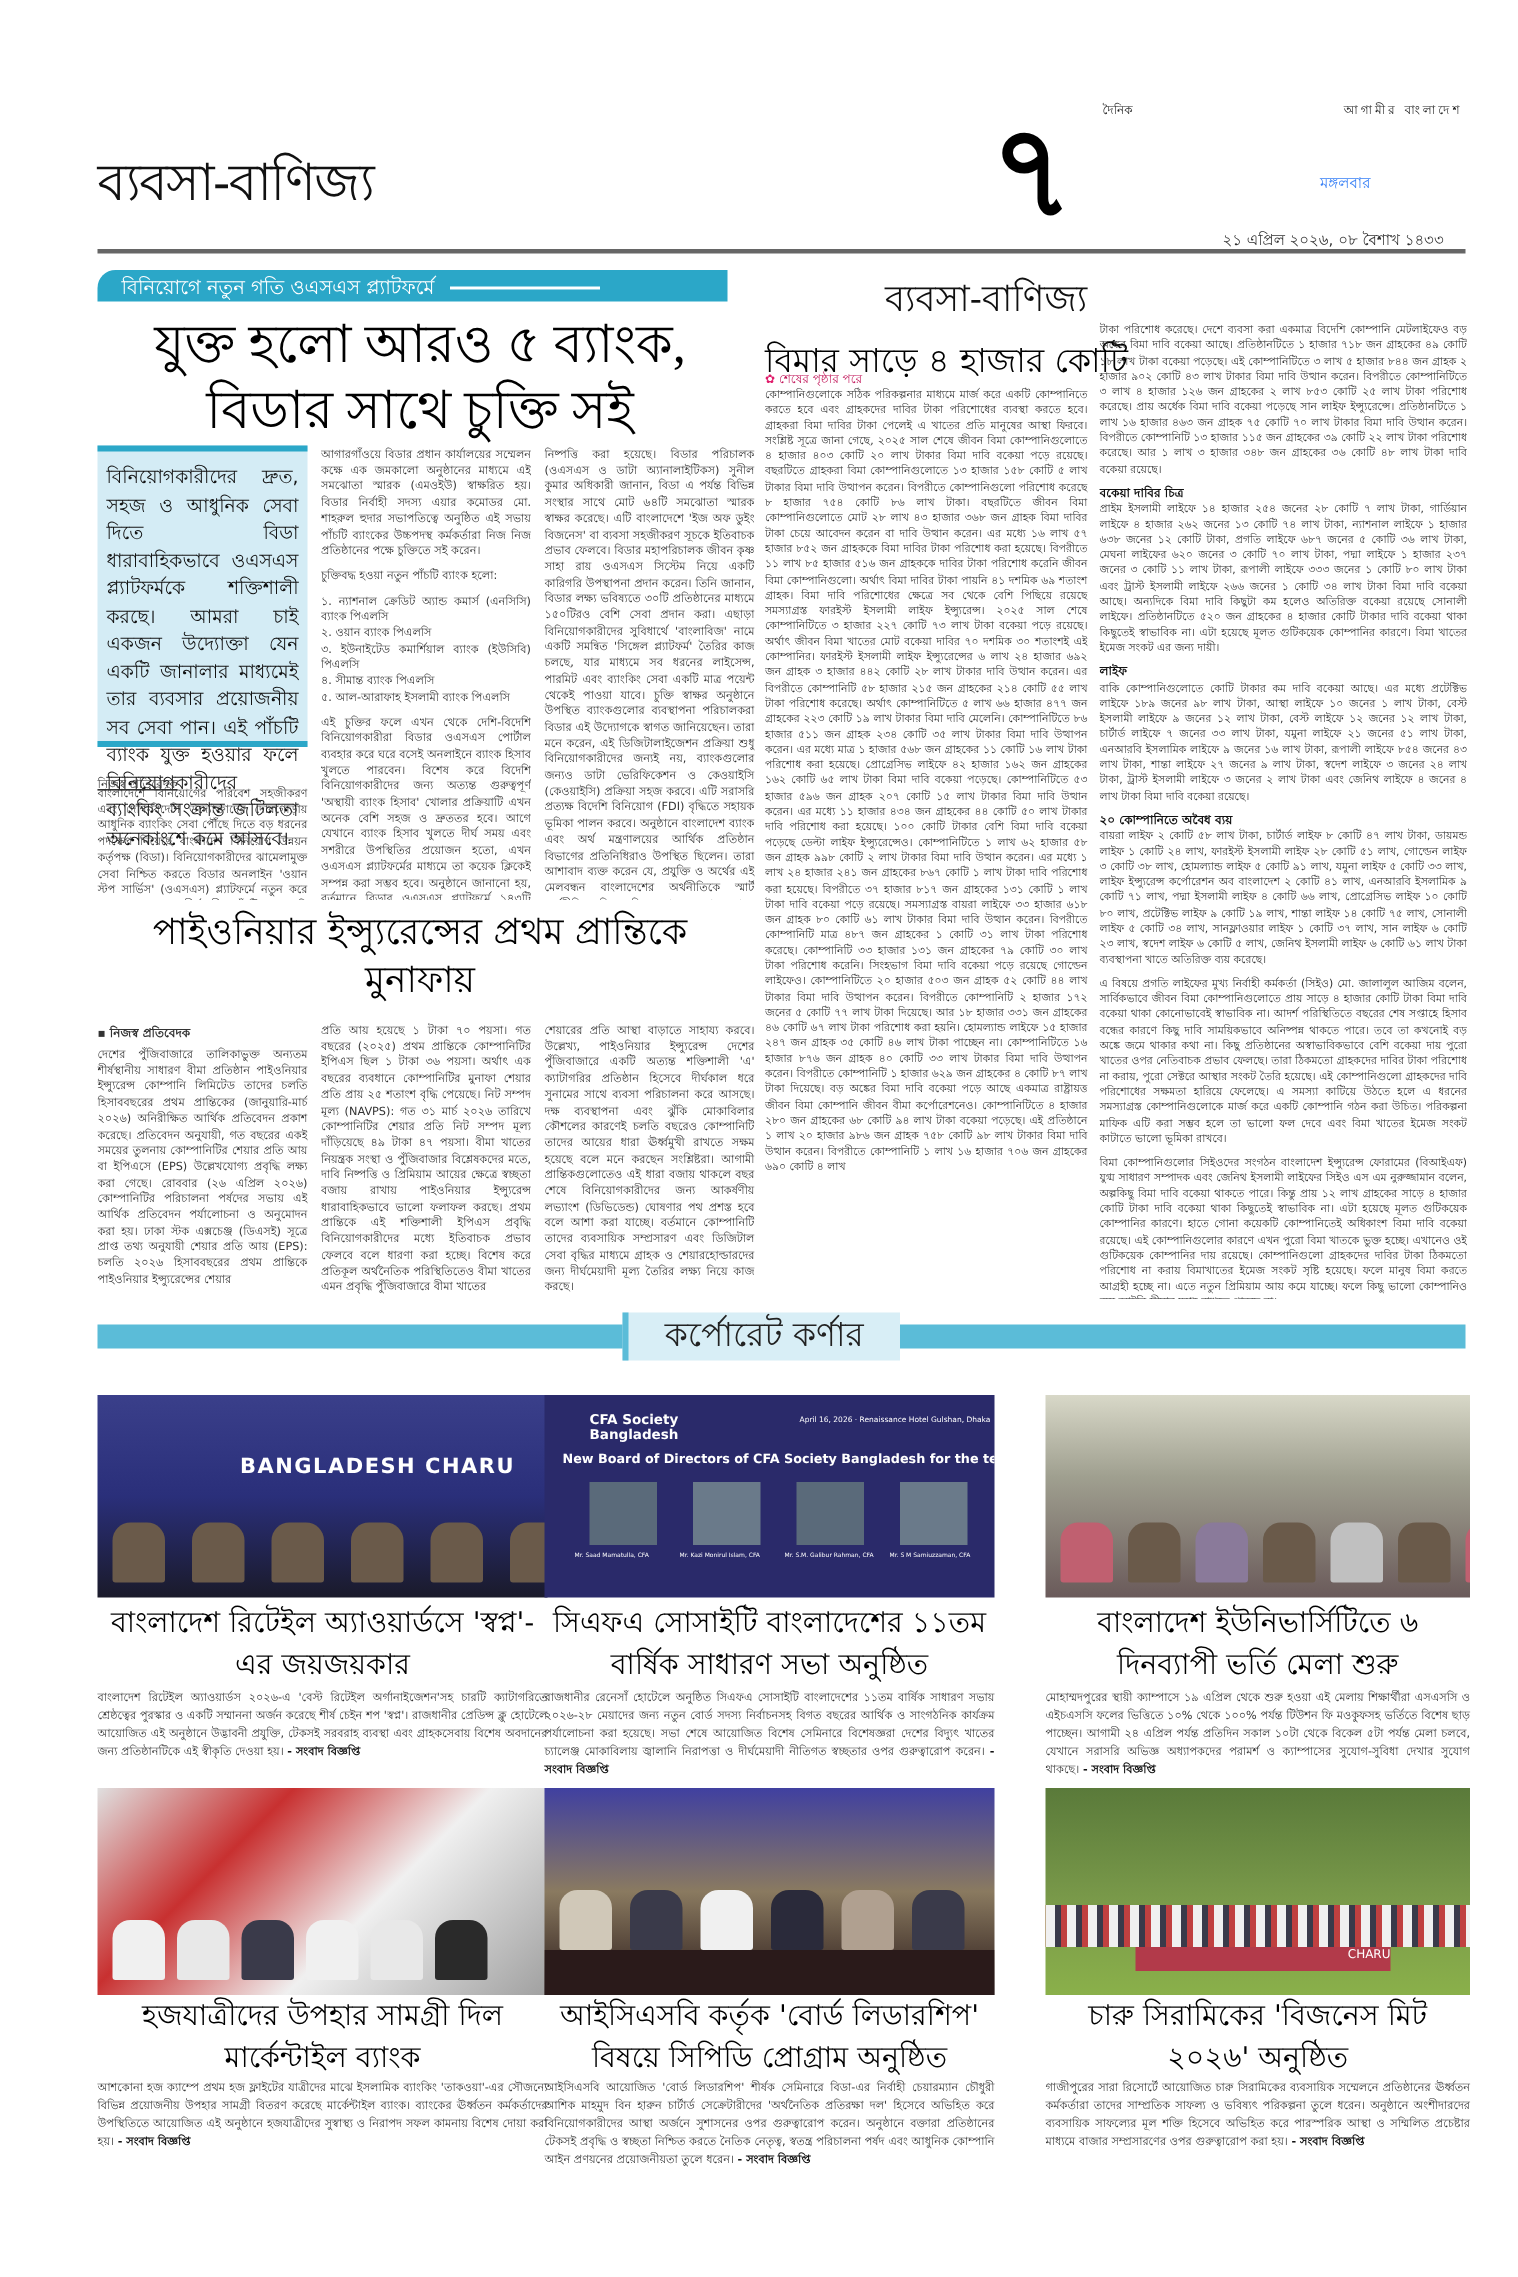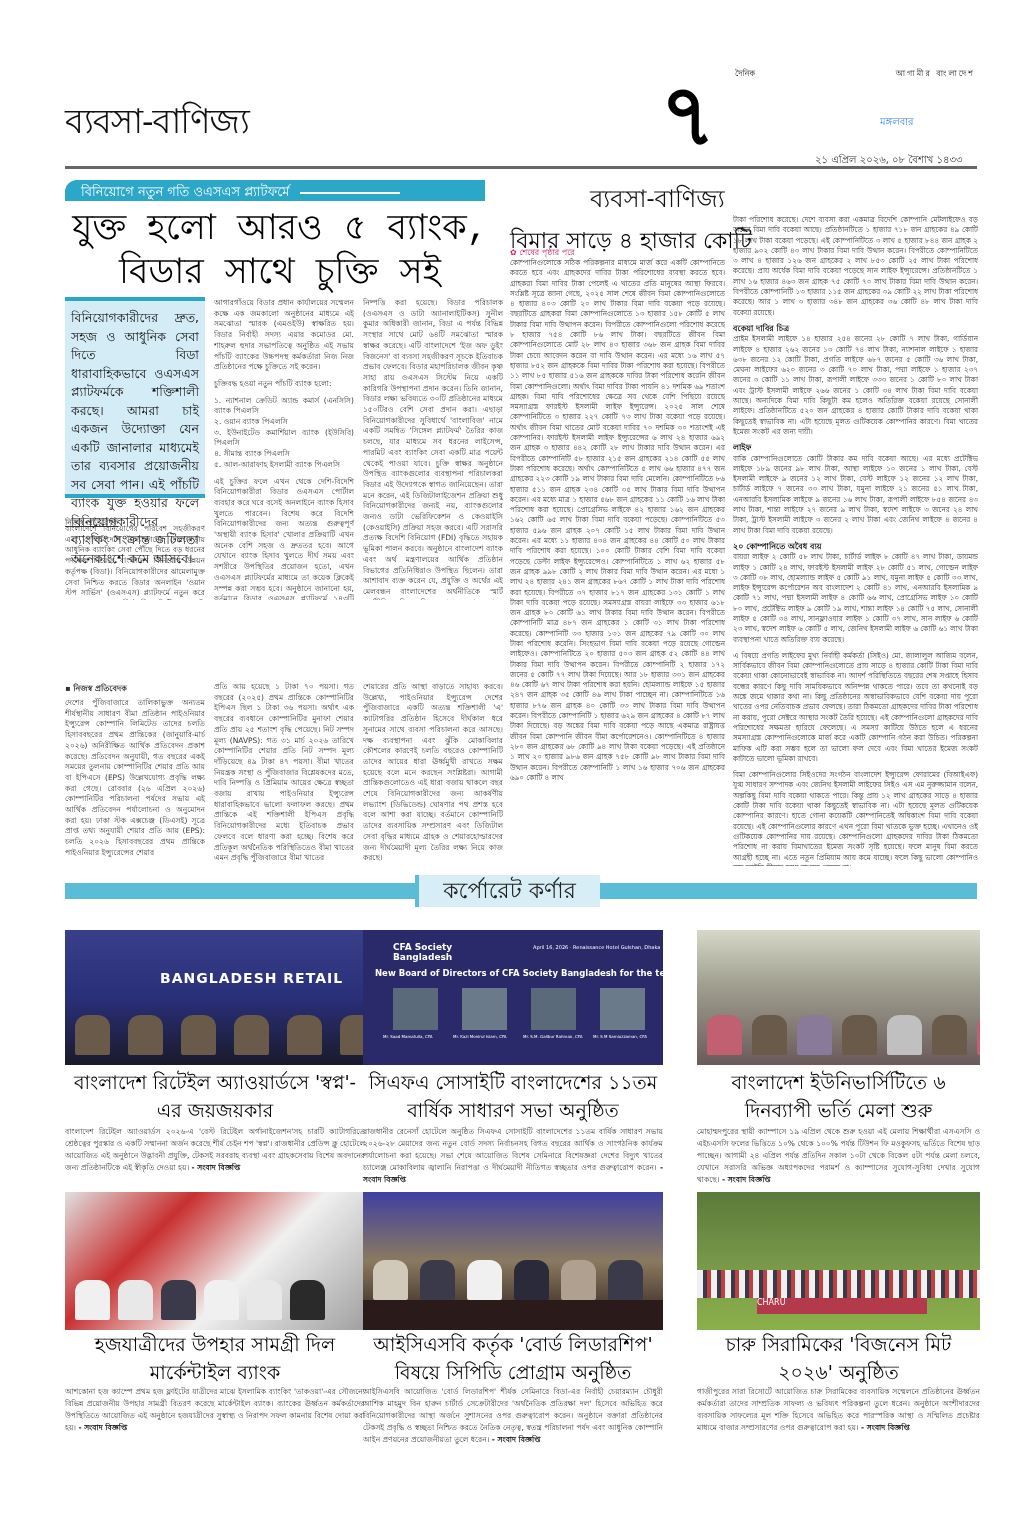--- a/index.html
+++ b/index.html
@@ -10,21 +10,21 @@
 .masthead{left:735px;top:65px;width:240px;height:80px}
 .daily{position:absolute;left:0;top:2px;font-size:8px;color:#222}
 .tagline{position:absolute;right:0;top:2px;font-size:8px;color:#222;letter-spacing:2px}
 .logo{position:absolute;left:0;top:12px;font-family:"DejaVu Serif",serif;font-size:44px;color:#111;line-height:1;letter-spacing:-1px;white-space:nowrap}
 .logo-dot{display:inline-block;width:30px;height:30px;border-radius:50%;background:#e01b2a;vertical-align:middle;margin:0 -3px;position:relative;top:-3px}
 .weekday{left:880px;top:114px;font-size:10px;color:#3b82f6}
 .dateline{left:815px;top:152px;font-size:10px;color:#333}
 .rule{left:65px;top:166px;width:912px;height:3px;background:#666}
 .kicker{left:65px;top:180px;width:420px;height:21px;background:#2ba7c8;border-radius:12px 0 0 0;color:#fff;font-size:13px;padding:2px 16px;white-space:nowrap}
 .kicker-line{display:inline-block;width:100px;height:2px;background:#fff;vertical-align:middle;margin-left:10px}
-.headline-main{left:65px;top:208px;width:430px;text-align:center;font-family:Liberation Mono, monospace;font-size:35px;line-height:44px;color:#000}
+.headline-main{left:65px;top:208px;width:430px;text-align:center;font-family:Liberation Serif, serif;font-size:35px;line-height:44px;color:#000}
 .pullquote{left:65px;top:297px;width:140px;height:201px;background:#d4ecf5;border-top:4px solid #2ba7c8;border-bottom:4px solid #2ba7c8;padding:8px 6px;font-size:12.5px;line-height:18.5px;color:#111;text-align:justify}
 .byline{font-size:8px;color:#333;text-decoration:underline}
 .col{font-size:7.5px;line-height:10.7px;color:#333;text-align:justify;overflow:hidden}
 .col p{margin-bottom:6px}
 .sub-head{font-size:8px;font-weight:bold;color:#111}
 .headline2{left:65px;top:605px;width:430px;text-align:center;font-family:"DejaVu Serif",serif;font-size:24px;line-height:32px;color:#000}
 .right-section{left:590px;top:180px;font-family:"DejaVu Serif",serif;font-size:24px;color:#111}
 .headline3{left:510px;top:223px;font-family:"DejaVu Serif",serif;font-size:22px;color:#000;white-space:nowrap}
 .cont{left:510px;top:246px;font-size:8px;color:#c2185b}
 .cont .ico{color:#e01b6a}
@@ -36,21 +36,21 @@
 .ph3{left:697px;top:930px;width:283px;height:135px;background:linear-gradient(180deg,#d8d8c8 0%,#a0a090 40%,#6a5a5a 100%)}
 .ph4{left:65px;top:1192px;width:300px;height:138px;background:linear-gradient(135deg,#e0e0e0 0%,#c83030 30%,#f0f0f0 60%,#a0a0a0 100%)}
 .ph5{left:363px;top:1192px;width:300px;height:138px;background:linear-gradient(180deg,#4040a0 0%,#8a7a60 50%,#2a1a1a 100%)}
 .ph6{left:697px;top:1192px;width:283px;height:138px;background:linear-gradient(180deg,#5a7a3a 0%,#7a9a4a 55%,#8ab04a 100%)}
 .ph-text{position:absolute;color:#fff;font-size:8px;white-space:nowrap}
 .card-head{position:absolute;text-align:center;font-family:"DejaVu Serif",serif;font-size:19px;line-height:28px;color:#000}
 .card-body{position:absolute;font-size:7.5px;line-height:12px;color:#333;text-align:justify}
 .card-body .src{font-weight:bold;color:#111}
 .people{position:absolute;bottom:10px;height:40px;display:flex;gap:18px;left:10px}
 .person{width:35px;height:40px;border-radius:12px 12px 2px 2px;background:#6a5a4a}
-.banner{position:absolute;left:60px;top:100px;width:170px;height:22px;background:#b23a4a;color:#fff;font-size:8px;text-align:left;line-height:22px}
+.banner{position:absolute;left:60px;top:100px;width:170px;height:22px;background:#b23a4a;color:#fff;font-size:8px;text-align:right;line-height:22px}
 </style>
 </head>
 <body>
 
 <div class="abs section-title">ব্যবসা-বাণিজ্য</div>
 <div class="abs page-num">৭</div>
 <div class="abs masthead">
   <span class="daily">দৈনিক</span>
   <span class="tagline">আগামীর বাংলাদেশ</span>
 </div>
@@ -81,20 +81,21 @@
     <div>২. ওয়ান ব্যাংক পিএলসি</div>
     <div>৩. ইউনাইটেড কমার্শিয়াল ব্যাংক (ইউসিবি) পিএলসি</div>
     <div>৪. সীমান্ত ব্যাংক পিএলসি</div>
     <div>৫. আল-আরাফাহ ইসলামী ব্যাংক পিএলসি</div>
   </div>
   <p>এই চুক্তির ফলে এখন থেকে দেশি-বিদেশি বিনিয়োগকারীরা বিডার ওএসএস পোর্টাল ব্যবহার করে ঘরে বসেই অনলাইনে ব্যাংক হিসাব খুলতে পারবেন। বিশেষ করে বিদেশি বিনিয়োগকারীদের জন্য অত্যন্ত গুরুত্বপূর্ণ 'অস্থায়ী ব্যাংক হিসাব' খোলার প্রক্রিয়াটি এখন অনেক বেশি সহজ ও দ্রুততর হবে। আগে যেখানে ব্যাংক হিসাব খুলতে দীর্ঘ সময় এবং সশরীরে উপস্থিতির প্রয়োজন হতো, এখন ওএসএস প্ল্যাটফর্মের মাধ্যমে তা কয়েক ক্লিকেই সম্পন্ন করা সম্ভব হবে। অনুষ্ঠানে জানানো হয়, বর্তমানে বিডার ওএসএস প্ল্যাটফর্মে ১৪৩টি সেবা চালু রয়েছে। বিডাসহ মোট ৪৭টি অংশীজন (স্টেকহোল্ডার) প্রতিষ্ঠান বর্তমানে এই প্ল্যাটফর্মের সাথে সমন্বিতভাবে কাজ করছে। পরিসংখ্যান অনুযায়ী, এখন পর্যন্ত এই অনলাইন পোর্টালের মাধ্যমে ২ লাখ ১৫ হাজারের বেশি আবেদন সফলভাবে</p>
 </div>
 <div class="abs col" style="left:363px;top:298px;width:140px;height:302px">নিষ্পত্তি করা হয়েছে। বিডার পরিচালক (ওএসএস ও ডাটা অ্যানালাইটিকস) সুনীল কুমার অধিকারী জানান, বিডা এ পর্যন্ত বিভিন্ন সংস্থার সাথে মোট ৬৪টি সমঝোতা স্মারক স্বাক্ষর করেছে। এটি বাংলাদেশে 'ইজ অফ ডুইং বিজনেস' বা ব্যবসা সহজীকরণ সূচকে ইতিবাচক প্রভাব ফেলবে। বিডার মহাপরিচালক জীবন কৃষ্ণ সাহা রায় ওএসএস সিস্টেম নিয়ে একটি কারিগরি উপস্থাপনা প্রদান করেন। তিনি জানান, বিডার লক্ষ্য ভবিষ্যতে ৩০টি প্রতিষ্ঠানের মাধ্যমে ১৫০টিরও বেশি সেবা প্রদান করা। এছাড়া বিনিয়োগকারীদের সুবিধার্থে 'বাংলাবিজ' নামে একটি সমন্বিত 'সিঙ্গেল প্ল্যাটফর্ম' তৈরির কাজ চলছে, যার মাধ্যমে সব ধরনের লাইসেন্স, পারমিট এবং ব্যাংকিং সেবা একটি মাত্র পয়েন্ট থেকেই পাওয়া যাবে। চুক্তি স্বাক্ষর অনুষ্ঠানে উপস্থিত ব্যাংকগুলোর ব্যবস্থাপনা পরিচালকরা বিডার এই উদ্যোগকে স্বাগত জানিয়েছেন। তারা মনে করেন, এই ডিজিটালাইজেশন প্রক্রিয়া শুধু বিনিয়োগকারীদের জন্যই নয়, ব্যাংকগুলোর জন্যও ডাটা ভেরিফিকেশন ও কেওয়াইসি (কেওয়াইসি) প্রক্রিয়া সহজ করবে। এটি সরাসরি প্রত্যক্ষ বিদেশি বিনিয়োগ (FDI) বৃদ্ধিতে সহায়ক ভূমিকা পালন করবে। অনুষ্ঠানে বাংলাদেশ ব্যাংক এবং অর্থ মন্ত্রণালয়ের আর্থিক প্রতিষ্ঠান বিভাগের প্রতিনিধিরাও উপস্থিত ছিলেন। তারা আশাবাদ ব্যক্ত করেন যে, প্রযুক্তি ও অর্থের এই মেলবন্ধন বাংলাদেশের অর্থনীতিকে স্মার্ট অর্থনীতির দিকে নিয়ে যাবে। এখন থেকে এনসিসি, ওয়ান ব্যাংক, ইউসিবি, সীমান্ত এবং আল-আরাফাহ ইসলামী ব্যাংকের সেবা পেতে বিডার ওএসএস পোর্টালের (https://bidaquickserv.org) মাধ্যমে সরাসরি আবেদন করা যাবে। এটি সময় বাঁচানোর পাশাপাশি ব্যবসায়িক স্বচ্ছতা নিশ্চিত করবে।</div>
 
 <div class="abs headline2">
+  <div>পাইওনিয়ার ইন্স্যুরেন্সের প্রথম প্রান্তিকে মুনাফায়</div>
 </div>
 <div class="abs" style="left:65px;top:682px;font-size:8px;font-weight:bold;color:#333">▪ <span>নিজস্ব প্রতিবেদক</span></div>
 <div class="abs col" style="left:65px;top:698px;width:140px;height:168px">দেশের পুঁজিবাজারে তালিকাভুক্ত অন্যতম শীর্ষস্থানীয় সাধারণ বীমা প্রতিষ্ঠান পাইওনিয়ার ইন্স্যুরেন্স কোম্পানি লিমিটেড তাদের চলতি হিসাববছরের প্রথম প্রান্তিকের (জানুয়ারি-মার্চ ২০২৬) অনিরীক্ষিত আর্থিক প্রতিবেদন প্রকাশ করেছে। প্রতিবেদন অনুযায়ী, গত বছরের একই সময়ের তুলনায় কোম্পানিটির শেয়ার প্রতি আয় বা ইপিএসে (EPS) উল্লেখযোগ্য প্রবৃদ্ধি লক্ষ্য করা গেছে। রোববার (২৬ এপ্রিল ২০২৬) কোম্পানিটির পরিচালনা পর্ষদের সভায় এই আর্থিক প্রতিবেদন পর্যালোচনা ও অনুমোদন করা হয়। ঢাকা স্টক এক্সচেঞ্জ (ডিএসই) সূত্রে প্রাপ্ত তথ্য অনুযায়ী শেয়ার প্রতি আয় (EPS): চলতি ২০২৬ হিসাববছরের প্রথম প্রান্তিকে পাইওনিয়ার ইন্স্যুরেন্সের শেয়ার</div>
 <div class="abs col" style="left:214px;top:682px;width:140px;height:184px">প্রতি আয় হয়েছে ১ টাকা ৭০ পয়সা। গত বছরের (২০২৫) প্রথম প্রান্তিকে কোম্পানিটির ইপিএস ছিল ১ টাকা ৩৬ পয়সা। অর্থাৎ এক বছরের ব্যবধানে কোম্পানিটির মুনাফা শেয়ার প্রতি প্রায় ২৫ শতাংশ বৃদ্ধি পেয়েছে। নিট সম্পদ মূল্য (NAVPS): গত ৩১ মার্চ ২০২৬ তারিখে কোম্পানিটির শেয়ার প্রতি নিট সম্পদ মূল্য দাঁড়িয়েছে ৪৯ টাকা ৪৭ পয়সা। বীমা খাতের নিয়ন্ত্রক সংস্থা ও পুঁজিবাজার বিশ্লেষকদের মতে, দাবি নিষ্পত্তি ও প্রিমিয়াম আয়ের ক্ষেত্রে স্বচ্ছতা বজায় রাখায় পাইওনিয়ার ইন্স্যুরেন্স ধারাবাহিকভাবে ভালো ফলাফল করছে। প্রথম প্রান্তিকে এই শক্তিশালী ইপিএস প্রবৃদ্ধি বিনিয়োগকারীদের মধ্যে ইতিবাচক প্রভাব ফেলবে বলে ধারণা করা হচ্ছে। বিশেষ করে প্রতিকূল অর্থনৈতিক পরিস্থিতিতেও বীমা খাতের এমন প্রবৃদ্ধি পুঁজিবাজারে বীমা খাতের</div>
 <div class="abs col" style="left:363px;top:682px;width:140px;height:184px">শেয়ারের প্রতি আস্থা বাড়াতে সাহায্য করবে। উল্লেখ্য, পাইওনিয়ার ইন্স্যুরেন্স দেশের পুঁজিবাজারে একটি অত্যন্ত শক্তিশালী 'এ' ক্যাটাগরির প্রতিষ্ঠান হিসেবে দীর্ঘকাল ধরে সুনামের সাথে ব্যবসা পরিচালনা করে আসছে। দক্ষ ব্যবস্থাপনা এবং ঝুঁকি মোকাবিলার কৌশলের কারণেই চলতি বছরেও কোম্পানিটি তাদের আয়ের ধারা ঊর্ধ্বমুখী রাখতে সক্ষম হয়েছে বলে মনে করছেন সংশ্লিষ্টরা। আগামী প্রান্তিকগুলোতেও এই ধারা বজায় থাকলে বছর শেষে বিনিয়োগকারীদের জন্য আকর্ষণীয় লভ্যাংশ (ডিভিডেন্ড) ঘোষণার পথ প্রশস্ত হবে বলে আশা করা যাচ্ছে। বর্তমানে কোম্পানিটি তাদের ব্যবসায়িক সম্প্রসারণ এবং ডিজিটাল সেবা বৃদ্ধির মাধ্যমে গ্রাহক ও শেয়ারহোল্ডারদের জন্য দীর্ঘমেয়াদী মূল্য তৈরির লক্ষ্য নিয়ে কাজ করছে।</div>
 
 <div class="abs right-section">ব্যবসা-বাণিজ্য</div>
 <div class="abs headline3">বিমার সাড়ে ৪ হাজার কোটি</div>
 <div class="abs cont"><span class="ico">✿</span> <span>শেষের পৃষ্ঠার পরে</span></div>
 <div class="abs col" style="left:510px;top:258px;width:215px;height:608px;font-size:7.2px;line-height:10.3px">কোম্পানিগুলোকে সঠিক পরিকল্পনার মাধ্যমে মার্জ করে একটি কোম্পানিতে করতে হবে এবং গ্রাহকদের দাবির টাকা পরিশোধের ব্যবস্থা করতে হবে। গ্রাহকরা বিমা দাবির টাকা পেলেই এ খাতের প্রতি মানুষের আস্থা ফিরবে। সংশ্লিষ্ট সূত্রে জানা গেছে, ২০২৫ সাল শেষে জীবন বিমা কোম্পানিগুলোতে ৪ হাজার ৪০৩ কোটি ২০ লাখ টাকার বিমা দাবি বকেয়া পড়ে রয়েছে। বছরটিতে গ্রাহকরা বিমা কোম্পানিগুলোতে ১৩ হাজার ১৫৮ কোটি ৫ লাখ টাকার বিমা দাবি উত্থাপন করেন। বিপরীতে কোম্পানিগুলো পরিশোধ করেছে ৮ হাজার ৭৫৪ কোটি ৮৬ লাখ টাকা। বছরটিতে জীবন বিমা কোম্পানিগুলোতে মোট ২৮ লাখ ৪৩ হাজার ৩৬৮ জন গ্রাহক বিমা দাবির টাকা চেয়ে আবেদন করেন বা দাবি উত্থান করেন। এর মধ্যে ১৬ লাখ ৫৭ হাজার ৮৫২ জন গ্রাহককে বিমা দাবির টাকা পরিশোধ করা হয়েছে। বিপরীতে ১১ লাখ ৮৫ হাজার ৫১৬ জন গ্রাহককে দাবির টাকা পরিশোধ করেনি জীবন বিমা কোম্পানিগুলো। অর্থাৎ বিমা দাবির টাকা পায়নি ৪১ দশমিক ৬৯ শতাংশ গ্রাহক। বিমা দাবি পরিশোধের ক্ষেত্রে সব থেকে বেশি পিছিয়ে রয়েছে সমস্যাগ্রস্ত ফারইস্ট ইসলামী লাইফ ইন্স্যুরেন্স। ২০২৫ সাল শেষে কোম্পানিটিতে ৩ হাজার ২২৭ কোটি ৭৩ লাখ টাকা বকেয়া পড়ে রয়েছে। অর্থাৎ জীবন বিমা খাতের মোট বকেয়া দাবির ৭০ দশমিক ৩০ শতাংশই এই কোম্পানির। ফারইস্ট ইসলামী লাইফ ইন্স্যুরেন্সের ৬ লাখ ২৪ হাজার ৬৯২ জন গ্রাহক ৩ হাজার ৪৪২ কোটি ২৮ লাখ টাকার দাবি উত্থান করেন। এর বিপরীতে কোম্পানিটি ৫৮ হাজার ২১৫ জন গ্রাহকের ২১৪ কোটি ৫৫ লাখ টাকা পরিশোধ করেছে। অর্থাৎ কোম্পানিটিতে ৫ লাখ ৬৬ হাজার ৪৭৭ জন গ্রাহকের ২২৩ কোটি ১৯ লাখ টাকার বিমা দাবি মেলেনি। কোম্পানিটিতে ৮৬ হাজার ৫১১ জন গ্রাহক ২৩৪ কোটি ৩৫ লাখ টাকার বিমা দাবি উত্থাপন করেন। এর মধ্যে মাত্র ১ হাজার ৫৬৮ জন গ্রাহকের ১১ কোটি ১৬ লাখ টাকা পরিশোধ করা হয়েছে। প্রোগ্রেসিভ লাইফে ৪২ হাজার ১৬২ জন গ্রাহকের ১৬২ কোটি ৬৫ লাখ টাকা বিমা দাবি বকেয়া পড়েছে। কোম্পানিটিতে ৫৩ হাজার ৫৯৬ জন গ্রাহক ২০৭ কোটি ১৫ লাখ টাকার বিমা দাবি উত্থান করেন। এর মধ্যে ১১ হাজার ৪৩৪ জন গ্রাহকের ৪৪ কোটি ৫০ লাখ টাকার দাবি পরিশোধ করা হয়েছে। ১০০ কোটি টাকার বেশি বিমা দাবি বকেয়া পড়েছে ডেল্টা লাইফ ইন্স্যুরেন্সেও। কোম্পানিটিতে ১ লাখ ৬২ হাজার ৫৮ জন গ্রাহক ৯৯৮ কোটি ২ লাখ টাকার বিমা দাবি উত্থান করেন। এর মধ্যে ১ লাখ ২৪ হাজার ২৪১ জন গ্রাহকের ৮৬৭ কোটি ১ লাখ টাকা দাবি পরিশোধ করা হয়েছে। বিপরীতে ৩৭ হাজার ৮১৭ জন গ্রাহকের ১৩১ কোটি ১ লাখ টাকা দাবি বকেয়া পড়ে রয়েছে। সমস্যাগ্রস্ত বায়রা লাইফে ৩৩ হাজার ৬১৮ জন গ্রাহক ৮০ কোটি ৬১ লাখ টাকার বিমা দাবি উত্থান করেন। বিপরীতে কোম্পানিটি মাত্র ৪৮৭ জন গ্রাহকের ১ কোটি ৩১ লাখ টাকা পরিশোধ করেছে। কোম্পানিটি ৩৩ হাজার ১৩১ জন গ্রাহকের ৭৯ কোটি ৩০ লাখ টাকা পরিশোধ করেনি। সিংহভাগ বিমা দাবি বকেয়া পড়ে রয়েছে গোল্ডেন লাইফেও। কোম্পানিটিতে ২০ হাজার ৫০৩ জন গ্রাহক ৫২ কোটি ৪৪ লাখ টাকার বিমা দাবি উত্থাপন করেন। বিপরীতে কোম্পানিটি ২ হাজার ১৭২ জনের ৫ কোটি ৭৭ লাখ টাকা দিয়েছে। আর ১৮ হাজার ৩৩১ জন গ্রাহকের ৪৬ কোটি ৬৭ লাখ টাকা পরিশোধ করা হয়নি। হোমল্যান্ড লাইফে ১৫ হাজার ২৪৭ জন গ্রাহক ৩৫ কোটি ৪৬ লাখ টাকা পাচ্ছেন না। কোম্পানিটিতে ১৬ হাজার ৮৭৬ জন গ্রাহক ৪০ কোটি ৩৩ লাখ টাকার বিমা দাবি উত্থাপন করেন। বিপরীতে কোম্পানিটি ১ হাজার ৬২৯ জন গ্রাহকের ৪ কোটি ৮৭ লাখ টাকা দিয়েছে। বড় অঙ্কের বিমা দাবি বকেয়া পড়ে আছে একমাত্র রাষ্ট্রায়ত্ত জীবন বিমা কোম্পানি জীবন বীমা কর্পোরেশনেও। কোম্পানিটিতে ৪ হাজার ২৮০ জন গ্রাহকের ৬৮ কোটি ৯৪ লাখ টাকা বকেয়া পড়েছে। এই প্রতিষ্ঠানে ১ লাখ ২০ হাজার ৯৮৬ জন গ্রাহক ৭৫৮ কোটি ৯৮ লাখ টাকার বিমা দাবি উত্থান করেন। বিপরীতে কোম্পানিটি ১ লাখ ১৬ হাজার ৭০৬ জন গ্রাহকের ৬৯০ কোটি ৪ লাখ</div>
@@ -107,21 +108,21 @@
   <div class="sub-head">২০ কোম্পানিতে অবৈধ ব্যয়</div>
   <p>বায়রা লাইফ ২ কোটি ৫৮ লাখ টাকা, চার্টার্ড লাইফ ৮ কোটি ৪৭ লাখ টাকা, ডায়মন্ড লাইফ ১ কোটি ২৪ লাখ, ফারইস্ট ইসলামী লাইফ ২৮ কোটি ৫১ লাখ, গোল্ডেন লাইফ ৩ কোটি ৩৮ লাখ, হোমল্যান্ড লাইফ ৫ কোটি ৯১ লাখ, যমুনা লাইফ ৫ কোটি ৩৩ লাখ, লাইফ ইন্স্যুরেন্স কর্পোরেশন অব বাংলাদেশ ২ কোটি ৪১ লাখ, এনআরবি ইসলামিক ৯ কোটি ৭১ লাখ, পদ্মা ইসলামী লাইফ ৪ কোটি ৬৬ লাখ, প্রোগ্রেসিভ লাইফ ১০ কোটি ৮০ লাখ, প্রটেক্টিভ লাইফ ৯ কোটি ১৯ লাখ, শান্তা লাইফ ১৪ কোটি ৭৫ লাখ, সোনালী লাইফ ৫ কোটি ৩৪ লাখ, সানফ্লাওয়ার লাইফ ১ কোটি ৩৭ লাখ, সান লাইফ ৬ কোটি ২৩ লাখ, স্বদেশ লাইফ ৬ কোটি ৫ লাখ, জেনিথ ইসলামী লাইফ ৬ কোটি ৬১ লাখ টাকা ব্যবস্থাপনা খাতে অতিরিক্ত ব্যয় করেছে।</p>
   <p>এ বিষয়ে প্রগতি লাইফের মুখ্য নির্বাহী কর্মকর্তা (সিইও) মো. জালালুল আজিম বলেন, সার্বিকভাবে জীবন বিমা কোম্পানিগুলোতে প্রায় সাড়ে ৪ হাজার কোটি টাকা বিমা দাবি বকেয়া থাকা কোনোভাবেই স্বাভাবিক না। আদর্শ পরিস্থিতিতে বছরের শেষ সপ্তাহে হিসাব বন্ধের কারণে কিছু দাবি সাময়িকভাবে অনিষ্পন্ন থাকতে পারে। তবে তা কখনোই বড় অঙ্কে জমে থাকার কথা না। কিছু প্রতিষ্ঠানের অস্বাভাবিকভাবে বেশি বকেয়া দায় পুরো খাতের ওপর নেতিবাচক প্রভাব ফেলছে। তারা ঠিকমতো গ্রাহকদের দাবির টাকা পরিশোধ না করায়, পুরো সেক্টরে আস্থার সংকট তৈরি হয়েছে। এই কোম্পানিগুলো গ্রাহকদের দাবি পরিশোধের সক্ষমতা হারিয়ে ফেলেছে। এ সমস্যা কাটিয়ে উঠতে হলে এ ধরনের সমস্যাগ্রস্ত কোম্পানিগুলোকে মার্জ করে একটি কোম্পানি গঠন করা উচিত। পরিকল্পনা মাফিক এটি করা সম্ভব হলে তা ভালো ফল দেবে এবং বিমা খাতের ইমেজ সংকট কাটাতে ভালো ভূমিকা রাখবে।</p>
   <p>বিমা কোম্পানিগুলোর সিইওদের সংগঠন বাংলাদেশ ইন্স্যুরেন্স ফোরামের (বিআইএফ) যুগ্ম সাধারণ সম্পাদক এবং জেনিথ ইসলামী লাইফের সিইও এস এম নুরুজ্জামান বলেন, অল্পকিছু বিমা দাবি বকেয়া থাকতে পারে। কিন্তু প্রায় ১২ লাখ গ্রাহকের সাড়ে ৪ হাজার কোটি টাকা দাবি বকেয়া থাকা কিছুতেই স্বাভাবিক না। এটা হয়েছে মূলত গুটিকয়েক কোম্পানির কারণে। হাতে গোনা কয়েকটি কোম্পানিতেই অধিকাংশ বিমা দাবি বকেয়া রয়েছে। এই কোম্পানিগুলোর কারণে এখন পুরো বিমা খাতকে ভুক্ত হচ্ছে। এখানেও ওই গুটিকয়েক কোম্পানির দায় রয়েছে। কোম্পানিগুলো গ্রাহকদের দাবির টাকা ঠিকমতো পরিশোধ না করায় বিমাখাতের ইমেজ সংকট সৃষ্টি হয়েছে। ফলে মানুষ বিমা করতে আগ্রহী হচ্ছে না। এতে নতুন প্রিমিয়াম আয় কমে যাচ্ছে। ফলে কিছু ভালো কোম্পানিও ব্যয় আইনি সীমার মধ্যে রাখতে পারছে না।</p>
 </div>
 
 <div class="abs corner-band"></div>
 <div class="abs corner-title">কর্পোরেট কর্ণার</div>
 
 <div class="photo ph1">
-  <div class="ph-text" style="left:95px;top:40px;font-size:14px;font-weight:bold;letter-spacing:1px">BANGLADESH RETAIL</div>
+  <div class="ph-text" style="left:95px;top:40px;font-size:14px;font-weight:bold;letter-spacing:1px">BANGLADESH CHARU</div>
   <div class="people">
     <div class="person"></div>
       <div class="person"></div>
       <div class="person"></div>
       <div class="person"></div>
       <div class="person"></div>
       <div class="person"></div>
   </div>
 </div>
 <div class="photo ph2">

